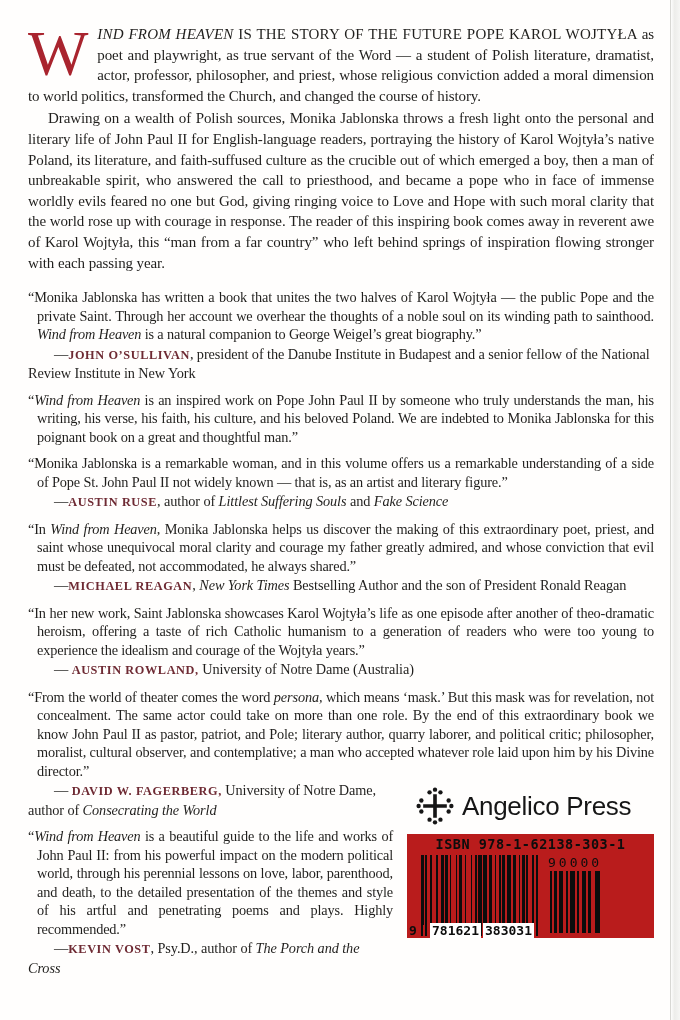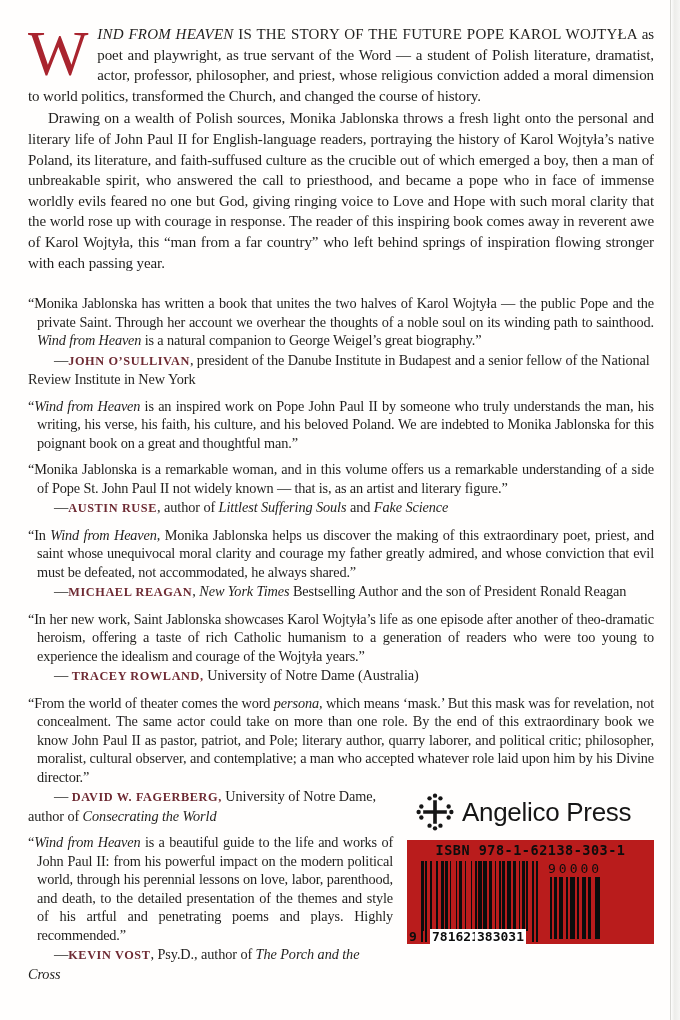--- a/index.html
+++ b/index.html
@@ -24,21 +24,21 @@
   .dropcap{
     float:left;
     font-size:64px;line-height:53px;
     padding:3px 9px 0 0;
     color:#a9242e;
     font-family:"Liberation Serif", serif;
   }
   .caps{letter-spacing:0.2px;}
 
   
-  .quotes{margin-top:21px;}
+  .quotes{margin-top:15px;}
   .quote{margin-bottom:8px;}
   .quote-text{
     margin:0;
     font-size:14.3px;line-height:18.5px;
     text-align:justify;
     padding-left:9px;text-indent:-9px;
     letter-spacing:-0.15px;
   }
   .attr{
     margin:1px 0 0 0;
@@ -87,21 +87,21 @@
   .ean-bars b.on,.supp-bars b.on{background:#0c0c0c;}
   .guard{position:absolute;top:0;width:2px;height:81px;background:#0c0c0c;}
   .g1{left:0;} .g2{left:4px;} .g3{left:50%;} .g4{right:4px;} .g5{right:0;}
   .ean-digits{
     position:absolute;left:0;right:0;bottom:0;height:14px;
     font-family:"DejaVu Sans Mono", monospace;font-weight:700;font-size:13px;
     color:#0d0d0d;display:flex;
   }
   .ean-digits .d-lead{position:absolute;left:-12px;bottom:0;}
   .ean-digits .d-mid{position:absolute;left:9px;bottom:0;background:#fff;padding:0 2px;}
-  .ean-digits .d-right{position:absolute;right:12px;bottom:0;background:#fff;padding:0 2px;}
+  .ean-digits .d-right{position:absolute;right:4px;bottom:0;background:#fff;padding:0 2px;}
   .supp{display:flex;flex-direction:column;align-items:flex-end;}
   .supp-code{
     font-family:"DejaVu Sans Mono", monospace;font-weight:400;font-size:13px;
     letter-spacing:3px;color:#0d0d0d;margin-bottom:1px;
   }
   .supp-bars{height:62px;}
 </style>
 </head>
 <body>
 
@@ -129,21 +129,21 @@
         <p class="attr"><span>—</span><span class="name">AUSTIN RUSE</span><span>, author of </span><span class="it">Littlest Suffering Souls</span><span> and </span><span class="it">Fake Science</span></p>
       </div>
 
       <div class="quote">
         <p class="quote-text"><span>“In </span><span class="it">Wind from Heaven</span><span>, Monika Jablonska helps us discover the making of this extraordinary poet, priest, and saint whose unequivocal moral clarity and courage my father greatly admired, and whose conviction that evil must be defeated, not accommodated, he always shared.”</span></p>
         <p class="attr"><span>—</span><span class="name">MICHAEL REAGAN</span><span>, </span><span class="it">New York Times</span><span> Bestselling Author and the son of President Ronald Reagan</span></p>
       </div>
 
       <div class="quote">
         <p class="quote-text"><span>“In her new work, Saint Jablonska showcases Karol Wojtyła’s life as one episode after another of theo-dramatic heroism, offering a taste of rich Catholic humanism to a generation of readers who were too young to experience the idealism and courage of the Wojtyła years.”</span></p>
-        <p class="attr"><span>— </span><span class="name">TRACEY ROWLAND,</span><span> University of Notre Dame (Australia)</span></p>
+        <p class="attr"><span>— </span><span class="name">AUSTIN ROWLAND,</span><span> University of Notre Dame (Australia)</span></p>
       </div>
 
       <div class="quote">
         <p class="quote-text"><span>“From the world of theater comes the word </span><span class="it">persona,</span><span> which means ‘mask.’ But this mask was for revelation, not concealment. The same actor could take on more than one role. By the end of this extraordinary book we know John Paul II as pastor, patriot, and Pole; literary author, quarry laborer, and political critic; philosopher, moralist, cultural observer, and contemplative; a man who accepted whatever role laid upon him by his Divine director.”</span></p>
 
         <aside class="publisher-box">
           <div class="logo-row">
             <svg class="cross-logo" width="40" height="40" viewBox="0 0 44 44" aria-hidden="true">
               <g stroke="#161616" stroke-width="4" fill="none">
                 <path d="M22 9 L22 35 M9 22 L35 22"></path>

